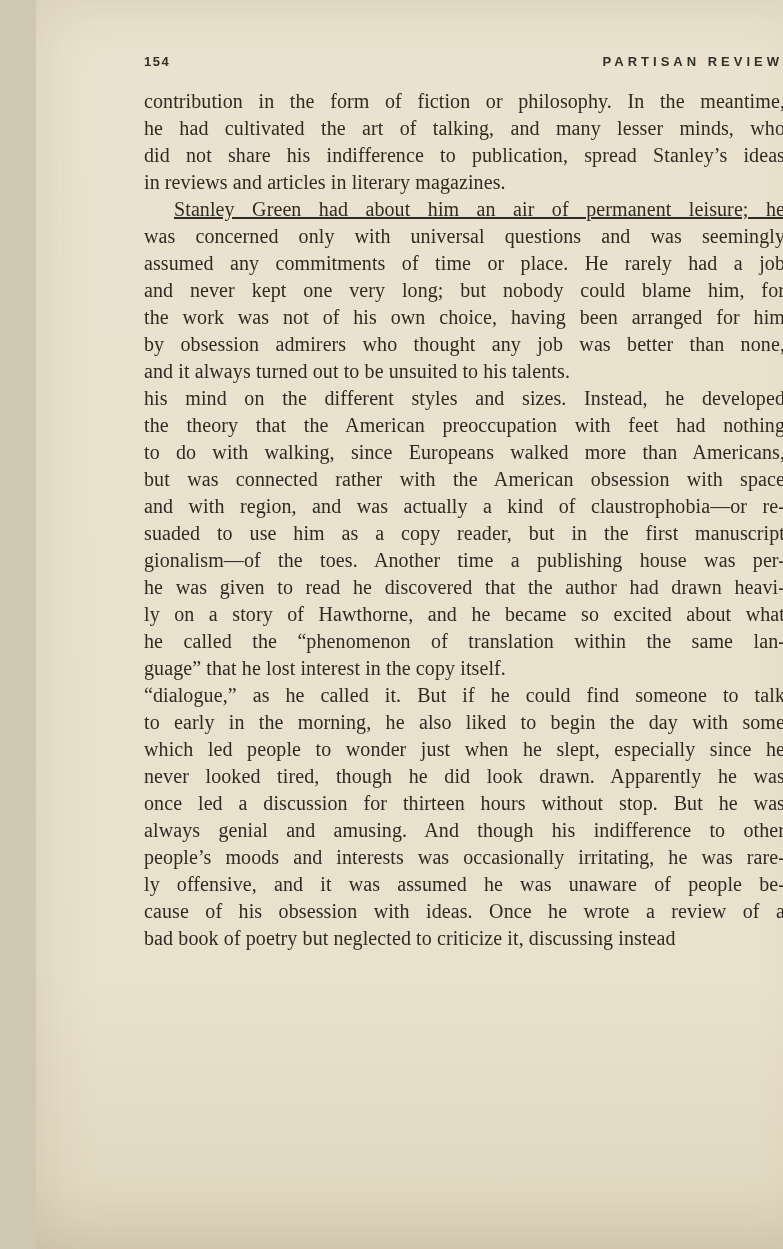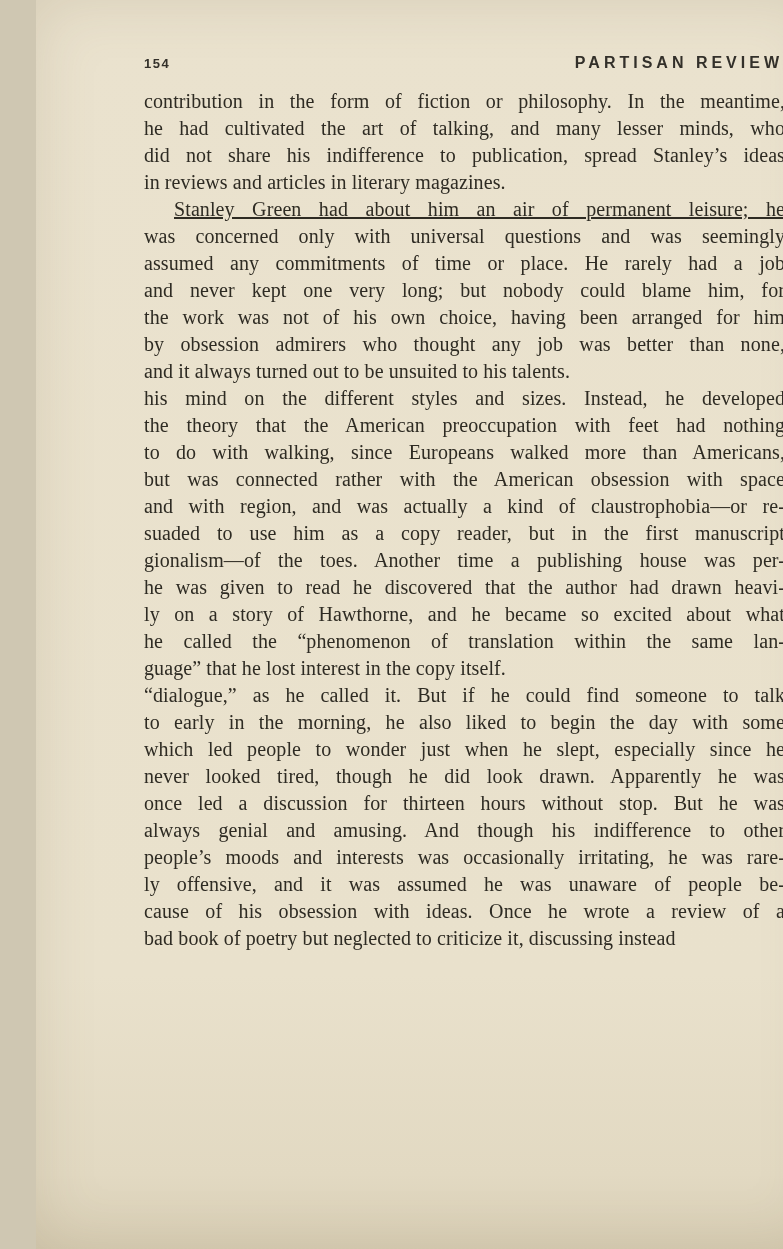--- a/index.html
+++ b/index.html
@@ -50,21 +50,21 @@
     align-items: baseline;
     font-family: "Liberation Sans", sans-serif;
     font-weight: 700;
   }
   .page-number {
     font-size: 13px;
     letter-spacing: 1.5px;
     color: #33302a;
   }
   .journal-title {
-    font-size: 16px;
+    font-size: 13px;
     letter-spacing: 4px;
     color: #33302a;
   }
   .body-text {
     position: absolute;
     top: 88px;
     left: 108px;
     width: 641px;
     font-size: 20px;
     line-height: 27px;

